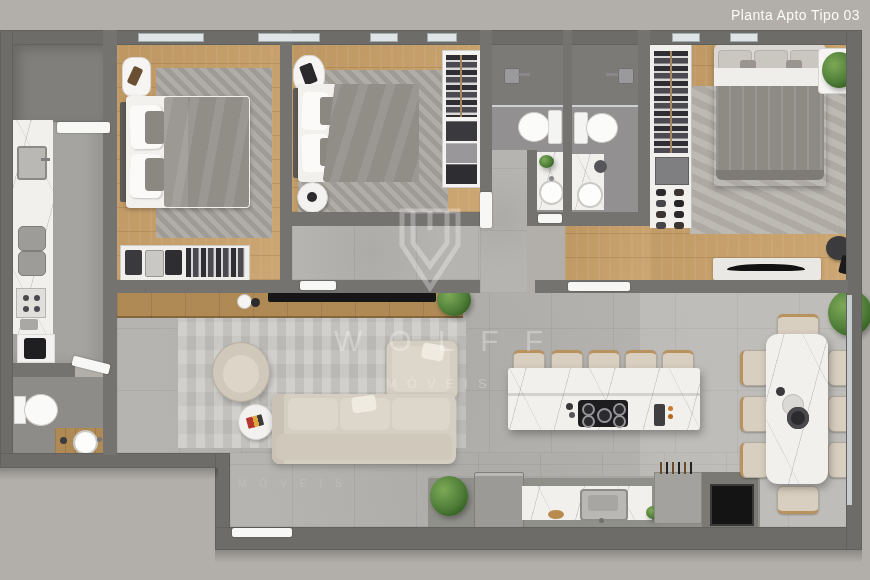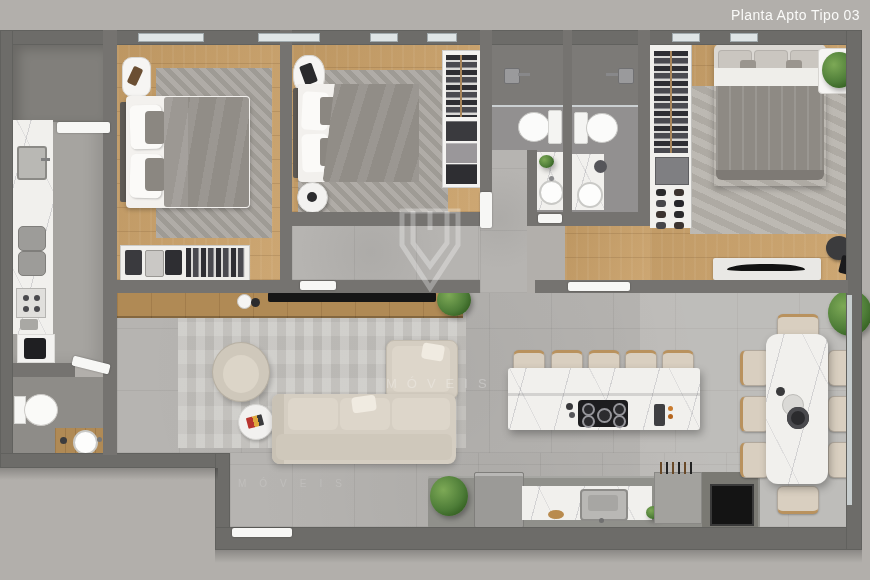--- a/index.html
+++ b/index.html
@@ -301,18 +301,19 @@
   <div class="abs shadow-strip" style="left:0;top:468px;width:218px;height:12px;"></div>
   <div class="abs shadow-strip" style="left:215px;top:550px;width:647px;height:13px;"></div>
 
   <div class="abs" style="left:396px;top:208px;width:68px;height:84px;">
     <svg width="68" height="84" viewBox="0 0 68 84">
       <path d="M6 3 H62 V37 L34 80 L6 37 Z" fill="none" stroke="rgba(255,255,255,0.30)" stroke-width="5"></path>
       <path d="M17 3 V35 L34 58 L51 35 V3" fill="none" stroke="rgba(255,255,255,0.30)" stroke-width="5"></path>
       <path d="M34 3 V22" fill="none" stroke="rgba(255,255,255,0.30)" stroke-width="5"></path>
     </svg>
   </div>
+  <div class="wm" style="left:334px;top:324px;font-size:30px;letter-spacing:26px;">WOLFF</div>
   <div class="wm" style="left:386px;top:376px;font-size:13px;letter-spacing:10px;color:rgba(255,255,255,.27);">MÓVEIS</div>
   <div class="wm" style="left:238px;top:478px;font-size:10px;letter-spacing:13px;color:rgba(255,255,255,.15);">MÓVEIS</div>
 
   <div class="title">Planta Apto Tipo 03</div>
 
 </div>
 
 </body></html>

